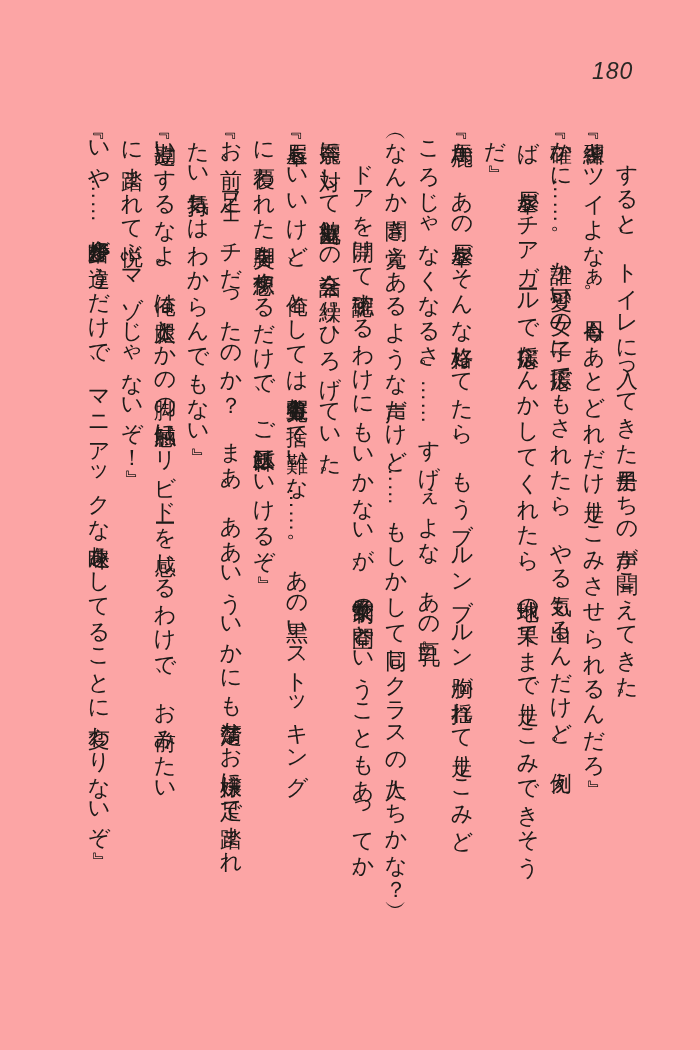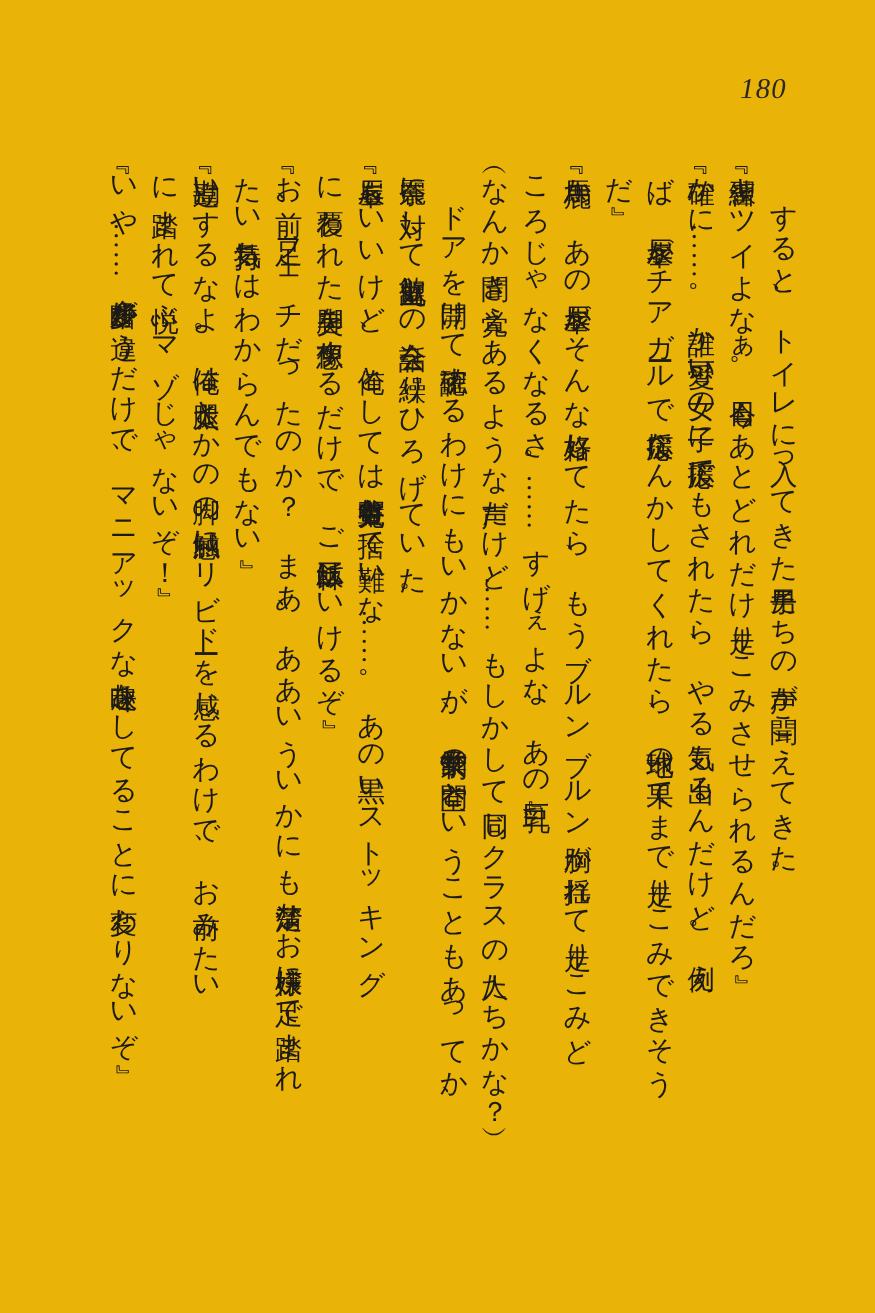--- a/index.html
+++ b/index.html
@@ -3,23 +3,23 @@
 <meta charset="utf-8">
 <style>
   html, body {
     margin: 0;
     padding: 0;
   }
   .book-page {
     position: relative;
     width: 700px;
     height: 1050px;
-    background: #eab308;
+    background: #fca5a5;
     overflow: hidden;
-    font-family: Liberation Serif, serif;
+    font-family: Liberation Sans, sans-serif;
     color: #1c1a18;
   }
   .page-number {
     position: absolute;
     top: 58px;
     left: 592px;
     font-size: 23px;
     font-style: italic;
     letter-spacing: 1px;
     color: #2a2825;

